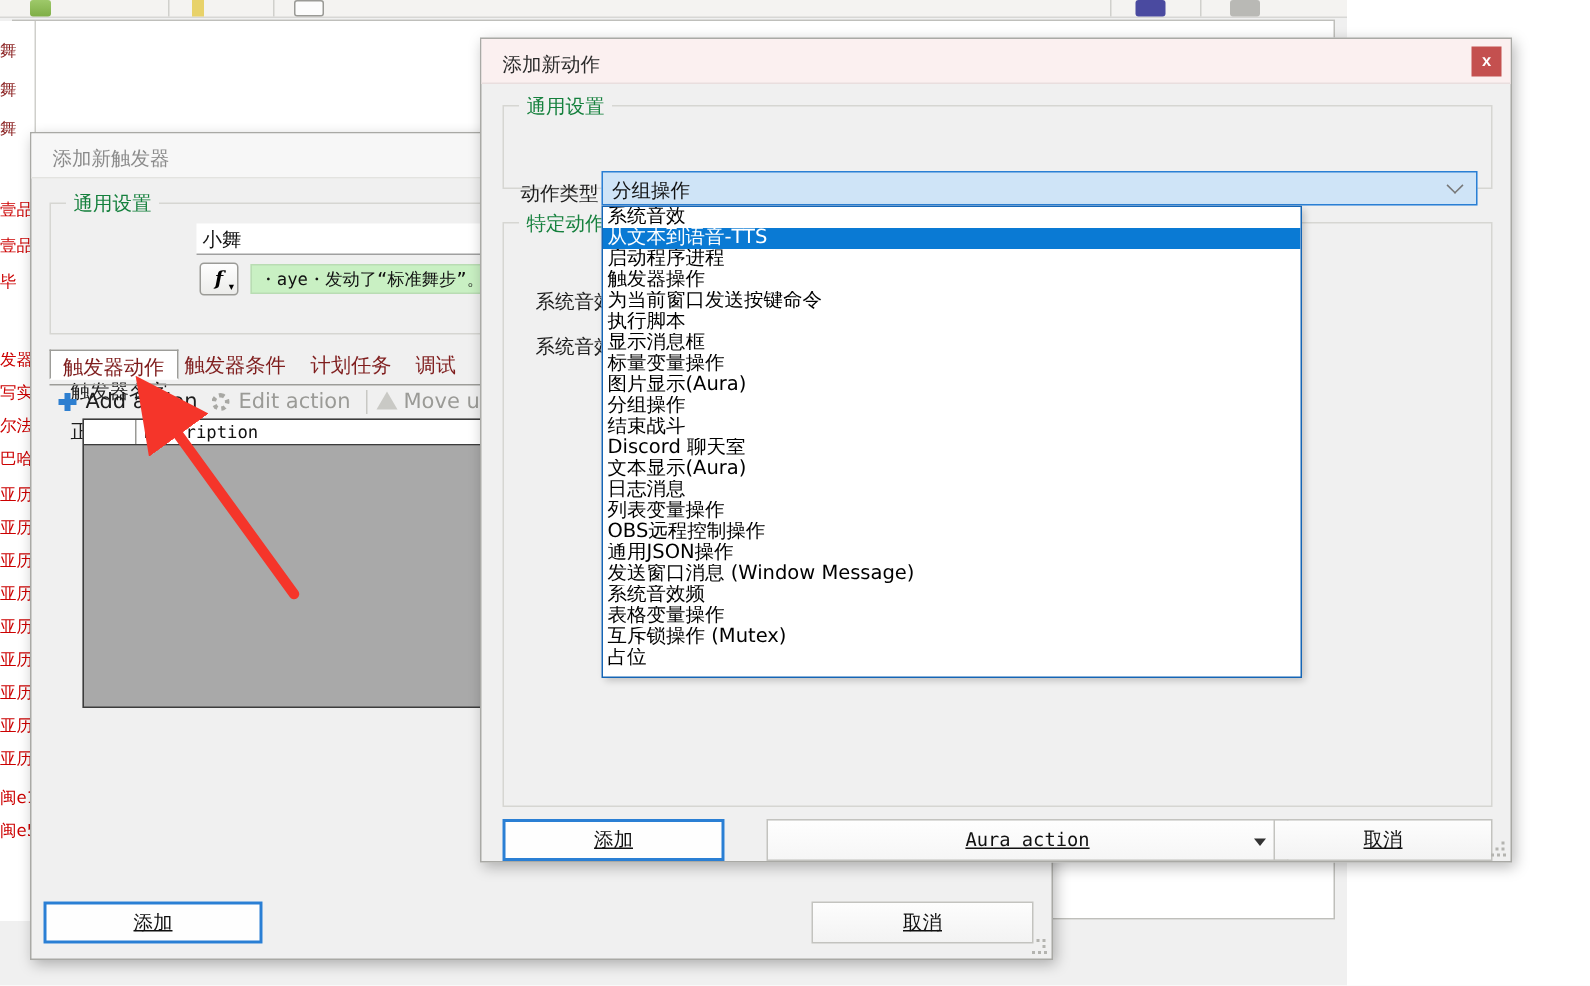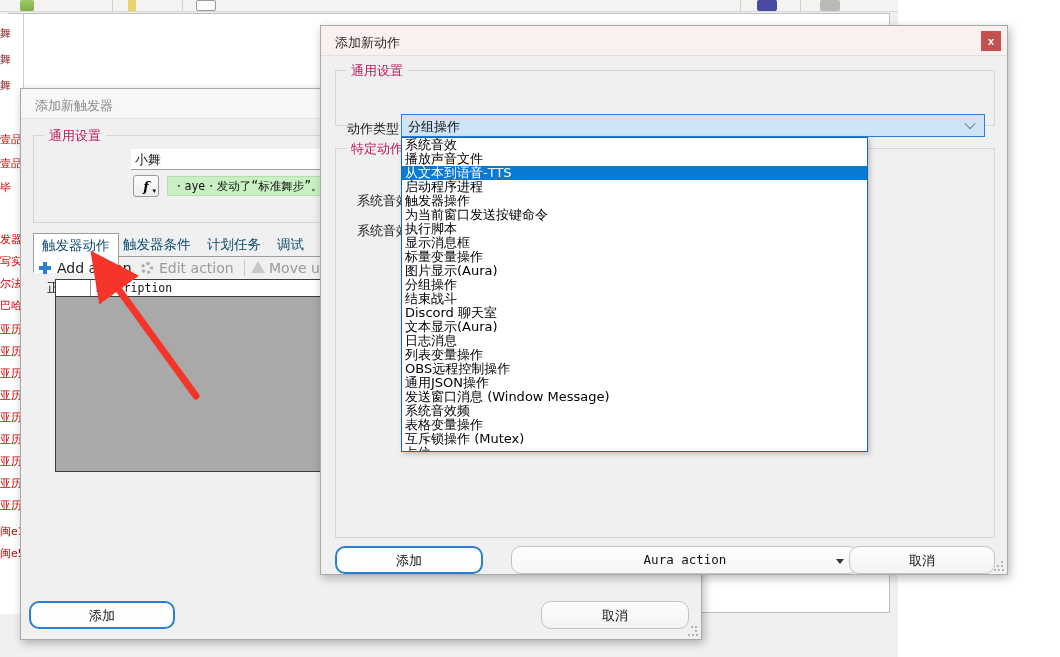--- a/index.html
+++ b/index.html
@@ -60,31 +60,31 @@
     position: absolute; right: 6px; top: 5px; width: 20px; height: 20px;
     background: #c4504f; color: #fff; font-family: "Liberation Sans", sans-serif;
     font-size: 11px; font-weight: bold; line-height: 20px; text-align: center;
     cursor: pointer;
   }
 
   .groupbox { position: absolute; border: 1px solid #d6d6d2; background: transparent; }
   .groupbox > .legend {
     position: absolute; top: -9px; left: 10px; padding: 0 5px;
     background: #f0f0f0; font-family: "DejaVu Sans", sans-serif;
-    font-size: 13px; color: #be185d;
+    font-size: 13px; color: #15803d;
   }
   .lbl { position: absolute; font-family: "DejaVu Sans", sans-serif;
          font-size: 13px; color: #1d1d1d; white-space: nowrap; }
 
   .btn {
     position: absolute; background: linear-gradient(#fdfdfd,#f3f3f3);
-    border: 1px solid #c3c3bf; border-radius: 10px; text-align: center;
+    border: 1px solid #c3c3bf; border-radius: 0; text-align: center;
     font-family: "DejaVu Sans", sans-serif; font-size: 13px; color: #111;
     cursor: pointer; line-height: 1;
-    display: flex; align-items: center; justify-content: center;
+    display: flex; align-items: center; justify-content: center; text-decoration: underline;
   }
   .btn.primary { border: 2px solid #2a7fd4; background: #fefefe; }
 
   
   #trigDlg { left: 20px; top: 88px; width: 682px; height: 552px; }
   #trigDlg .dlg-title { background: #f7f7f7; border-bottom: 1px solid #e3e3e0; }
   #trigDlg .dlg-title .t { color: #8b8b8b; }
 
   #trigGroup { left: 12px; top: 46px; width: 656px; height: 88px; }
   #trigName {
@@ -104,22 +104,22 @@
                 font-style: normal; font-weight: normal; line-height: 7px; }
   #trigRegex {
     position: absolute; left: 146px; top: 87px; width: 512px; height: 20px;
     background: #c9f0c3; border: 1px solid #b9dcb3;
     font-family: "DejaVu Sans Mono", monospace; font-size: 11.5px;
     color: #111; padding: 2px 5px; white-space: nowrap; overflow: hidden;
   }
 
   .tabs { position: absolute; left: 12px; top: 144px; width: 658px; height: 24px;
           border-bottom: 1px solid #9d9d99; }
-  .tab { position: absolute; top: 0; height: 40px; padding: 0 8px;
-         font-family: "DejaVu Sans", sans-serif; font-size: 13.5px; color: #0c4a6e;
+  .tab { position: absolute; top: 0; height: 20px; padding: 0 8px;
+         font-family: "DejaVu Sans", sans-serif; font-size: 13.5px; color: #7f1d1d;
          line-height: 23px; cursor: pointer; }
   .tab.active { background: #fff; border: 1px solid #9d9d99; border-bottom: 1px solid #fff;
                 font-weight: normal; }
 
   .actbar { position: absolute; left: 12px; top: 168px; width: 658px; height: 22px; }
   .actbar .item { position: absolute; top: 0; height: 22px; line-height: 22px;
                   font-family: "DejaVu Sans", sans-serif; font-size: 14px;
                   color: #1d1d1d; cursor: pointer; white-space: nowrap; }
   .actbar .item.dim { color: #9a9a96; }
   .plus-ico { position: absolute; left: 0; top: 5px; width: 12px; height: 12px; }
@@ -324,21 +324,20 @@
     </div>
 
     <div class="groupbox" id="specGroup">
       <div class="legend">特定动作设置</div>
     </div>
     <div class="lbl" id="specLbl1">系统音效频</div>
     <div class="lbl" id="specLbl2">系统音效时</div>
 
     <div class="dropdown" id="ddList">
         <div class="dd-item">系统音效</div>
-        <div class="dd-item">播放声音文件</div>
         <div class="dd-item sel">从文本到语音-TTS</div>
         <div class="dd-item">启动程序进程</div>
         <div class="dd-item">触发器操作</div>
         <div class="dd-item">为当前窗口发送按键命令</div>
         <div class="dd-item">执行脚本</div>
         <div class="dd-item">显示消息框</div>
         <div class="dd-item">标量变量操作</div>
         <div class="dd-item">图片显示(Aura)</div>
         <div class="dd-item">分组操作</div>
         <div class="dd-item">结束战斗</div>

